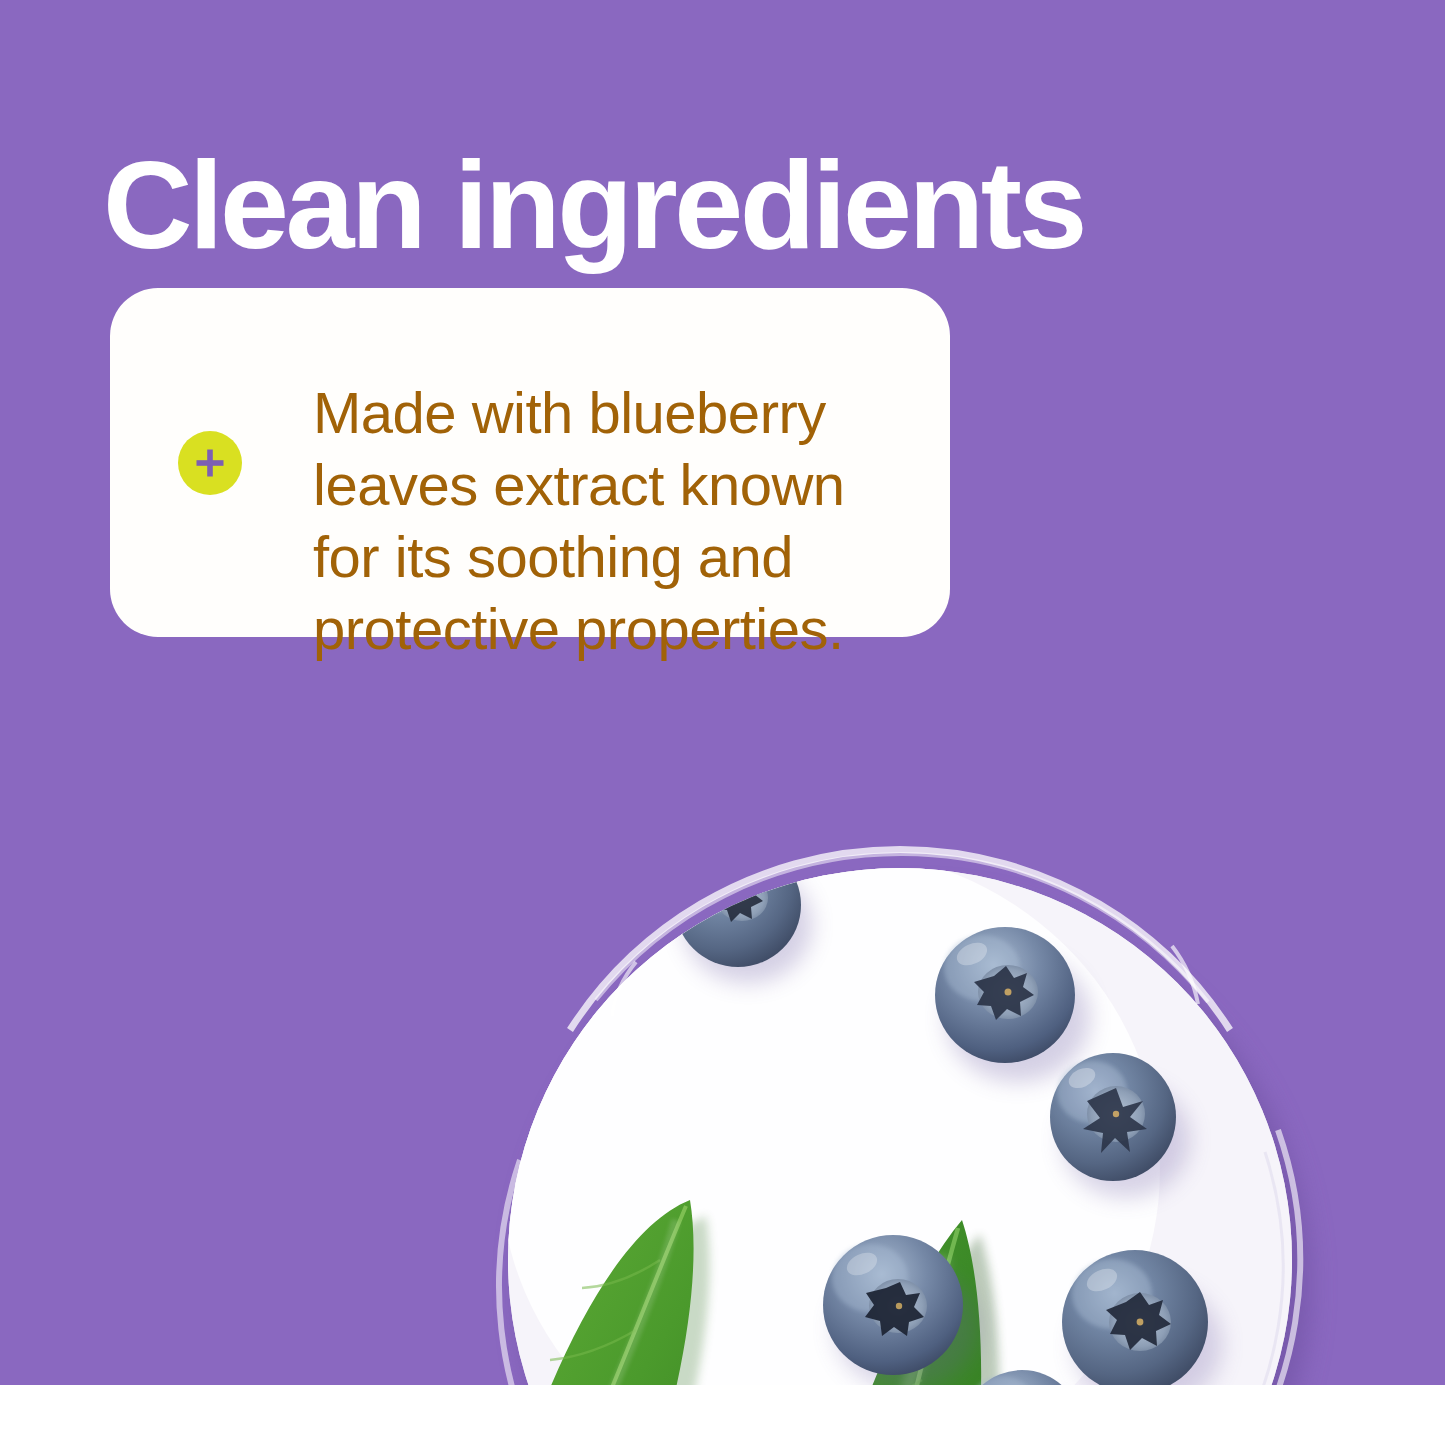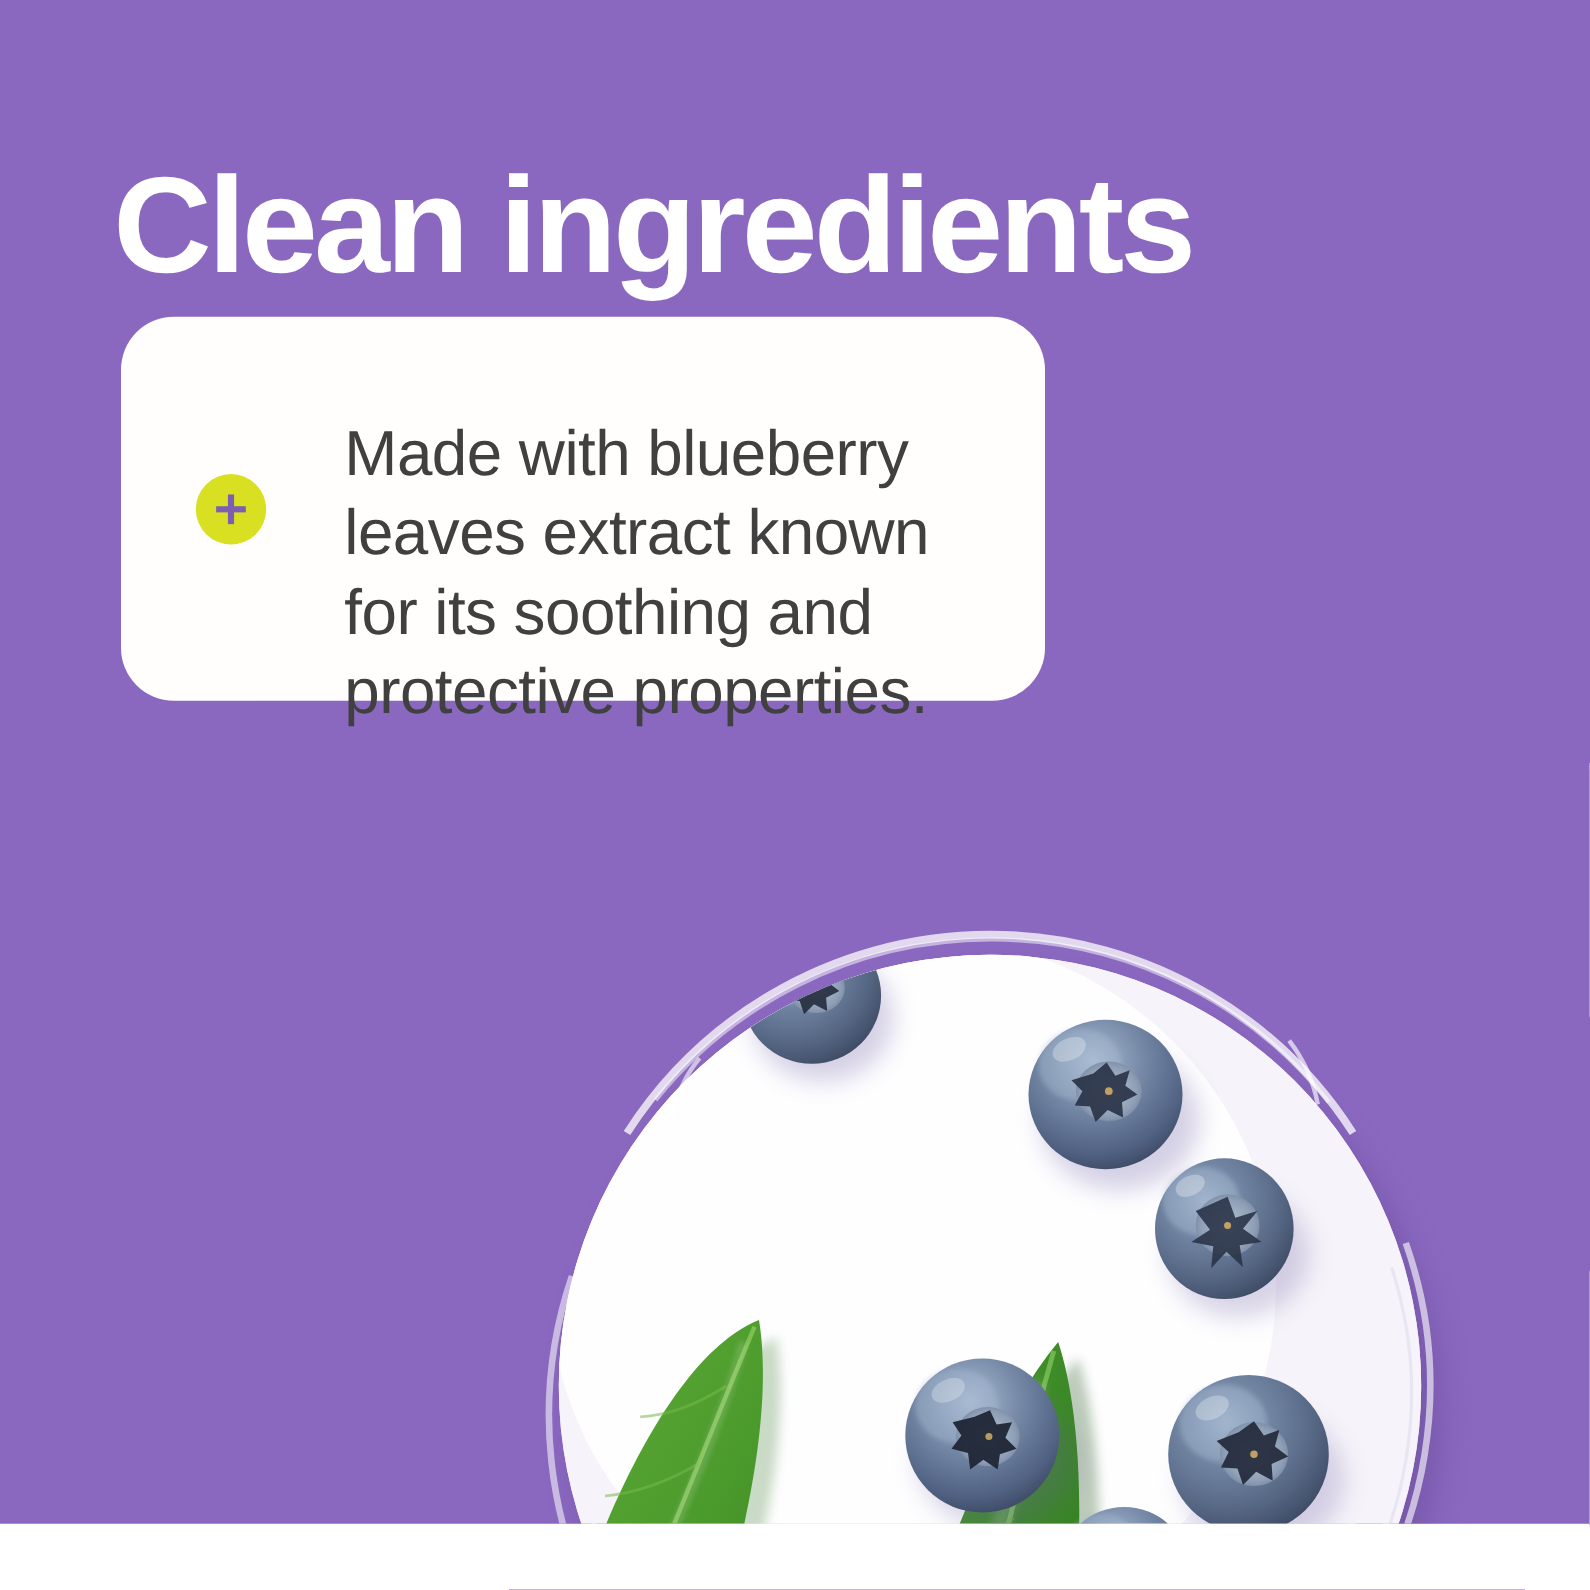--- a/index.html
+++ b/index.html
@@ -60,21 +60,21 @@
     align-items: center;
     justify-content: center;
   }
   #plus-badge svg { display: block; }
   #benefit-text {
     position: absolute;
     left: 203px;
     right: 38px;
     top: 50%;
     transform: translateY(-50%);
-    color: #404040;
+    color: #a16207;
     font-family: "Liberation Sans", sans-serif;
     font-weight: normal;
     font-size: 58px;
     line-height: 72px;
     letter-spacing: -0.5px;
   }
 
   
   #photo {
     position: absolute;

